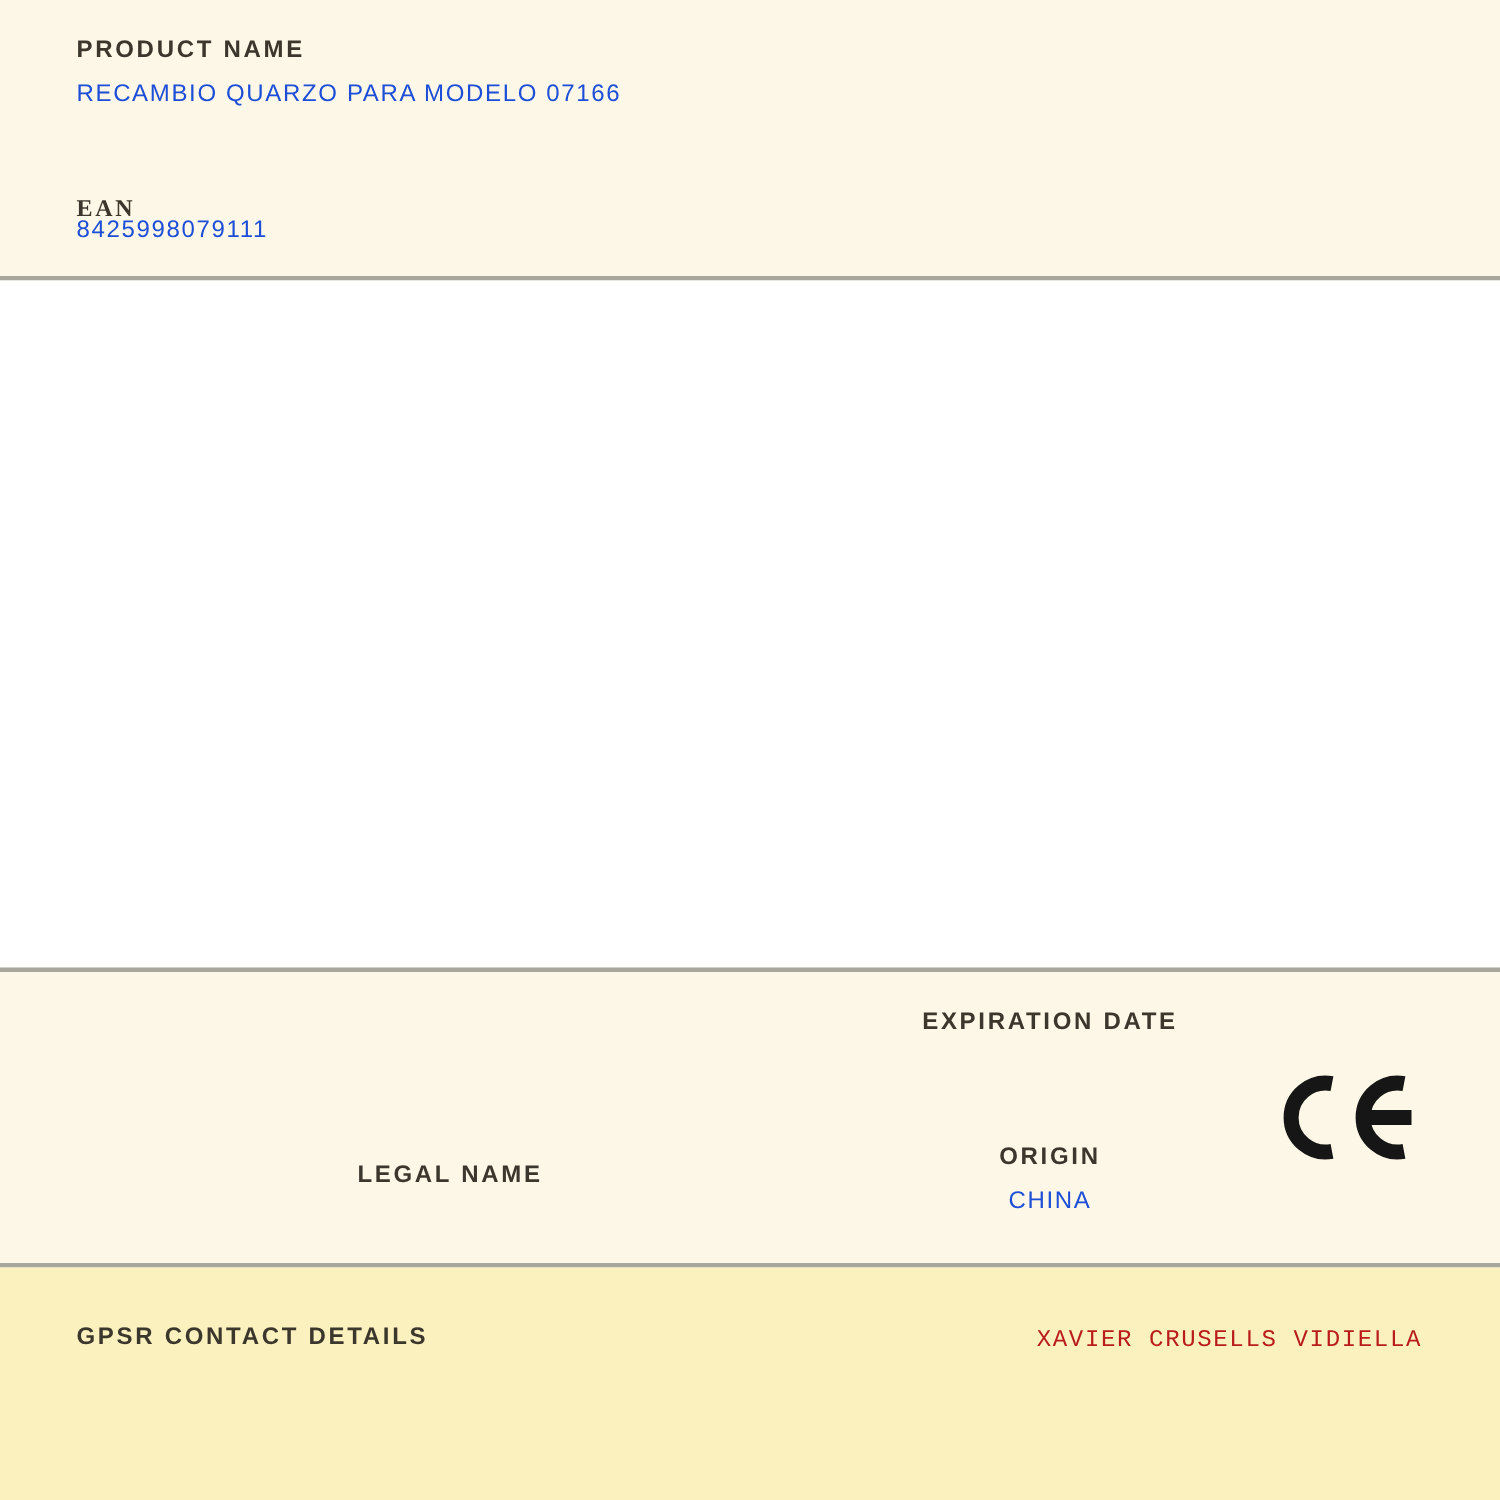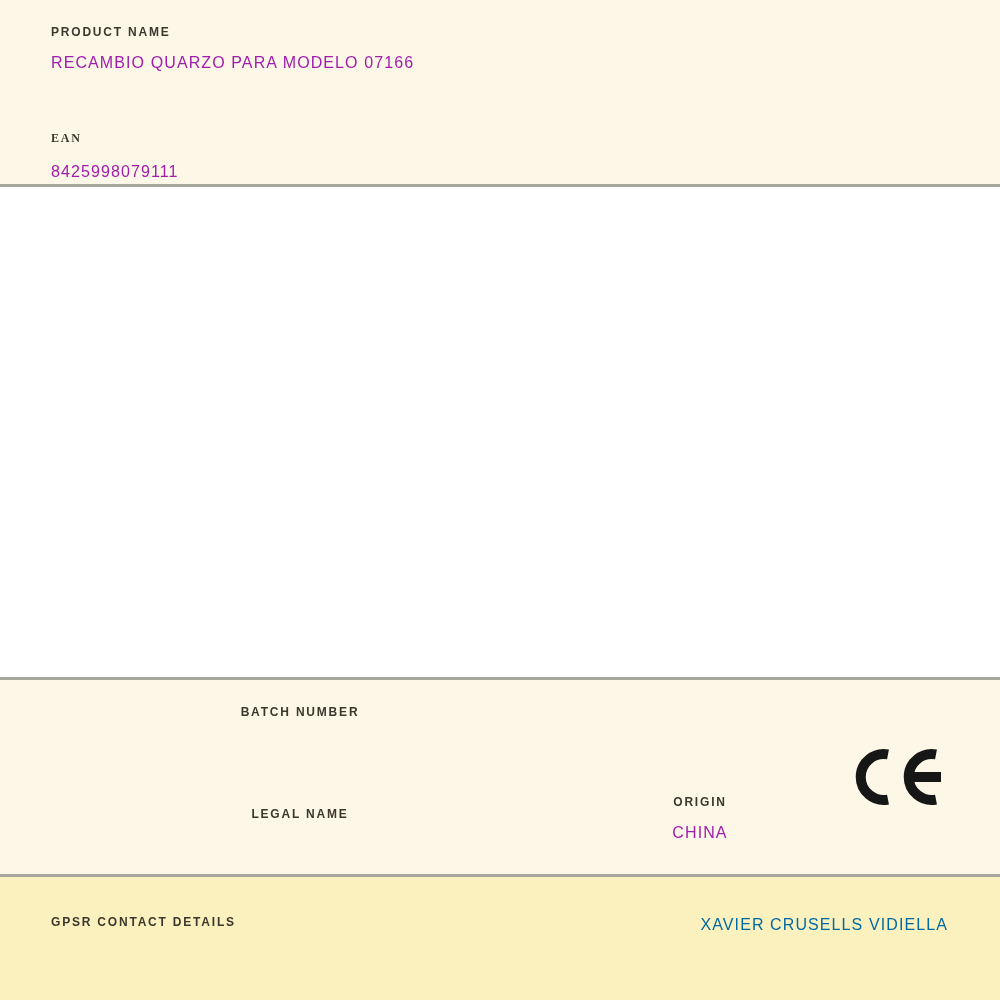--- a/index.html
+++ b/index.html
@@ -27,72 +27,73 @@
     flex: 1;
     background: #FFFFFF;
   }
   .sec-info {
     height: 200px;
     background: #FCF7E6;
     border-top: 3px solid #A7A79E;
     border-bottom: 3px solid #A7A79E;
   }
   .sec-gpsr {
-    height: 123px;
+    height: 155px;
     background: #FAF1BE;
   }
   .abs { position: absolute; line-height: 1; white-space: nowrap; }
   .field-label {
     font-weight: bold;
-    font-size: 12px;
+    font-size: 16px;
     letter-spacing: 1.8px;
     color: #3C372D;
   }
   .field-value {
     font-size: 16px;
     letter-spacing: 1.1px;
-    color: #a21caf;
+    color: #1d4ed8;
   }
   .col-1 { left: 100px; width: 400px; text-align: center; }
   .col-2 { left: 500px; width: 400px; text-align: center; }
   .gpsr-contact {
     position: absolute;
     top: 34px;
     right: 52px;
     text-align: right;
     font-size: 16px;
     letter-spacing: 1.1px;
     line-height: 28px;
-    color: #0369a1;
+    color: #b91c1c;
     white-space: nowrap;
+    font-family: Liberation Mono, monospace;
   }
   .ce-mark {
     position: absolute;
     left: 855px;
     top: 66px;
     width: 90px;
     height: 62px;
   }
 </style>
 </head>
 <body>
 
 <div class="label-sheet">
 
   <div class="sec sec-top">
     <div class="abs field-label" style="left:51px; top:26px;">PRODUCT NAME</div>
     <div class="abs field-value" style="left:51px; top:55px;">RECAMBIO QUARZO PARA MODELO 07166</div>
     <div class="abs field-label" style="left:51px; top:132px;font-family:Liberation Serif, serif;">EAN</div>
-    <div class="abs field-value" style="left:51px; top:146px;margin-top:18px;">8425998079111</div>
+    <div class="abs field-value" style="left:51px; top:146px;">8425998079111</div>
   </div>
 
   <div class="sec sec-photo"></div>
 
   <div class="sec sec-info">
-    <div class="abs field-label col-1" style="top:26px;">BATCH NUMBER</div>
+    <div class="abs field-label col-2" style="top:26px;">EXPIRATION DATE</div>
 
     <div class="abs field-label col-1" style="top:128px;">LEGAL NAME</div>
 
     <div class="abs field-value col-2" style="top:145px;">CHINA</div>
     <div class="abs field-label col-2" style="top:116px;">ORIGIN</div>
 
     <svg class="ce-mark" viewBox="0 0 90 62" role="img" aria-label="CE conformity marking">
       <path d="M 33 8.4 A 23 23 0 1 0 33 53.6" fill="none" stroke="#161616" stroke-width="10"></path>
       <path d="M 81 8.4 A 23 23 0 1 0 81 53.6" fill="none" stroke="#161616" stroke-width="10"></path>
       <rect x="54" y="26" width="32" height="10" fill="#161616"></rect>

